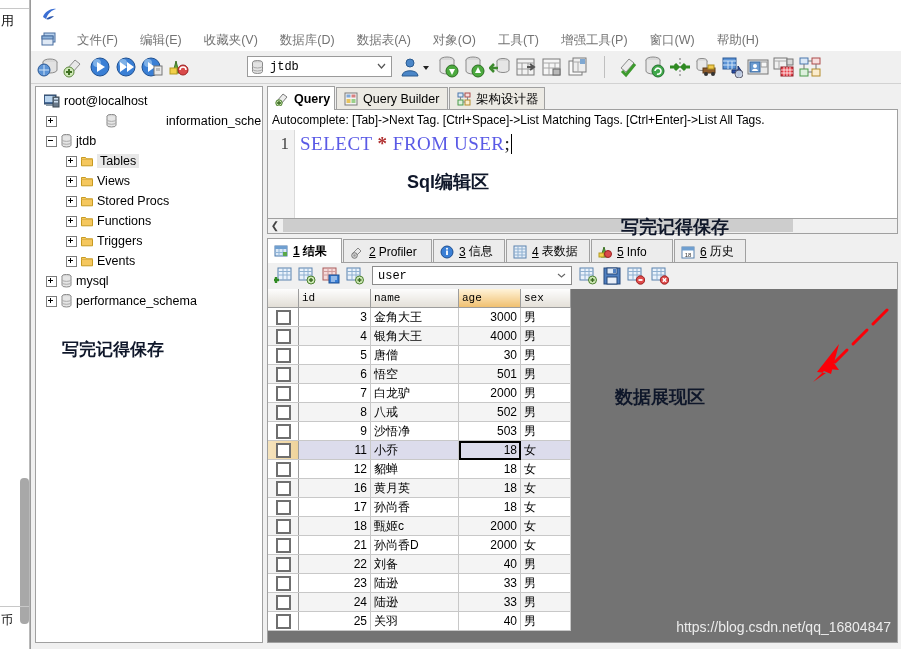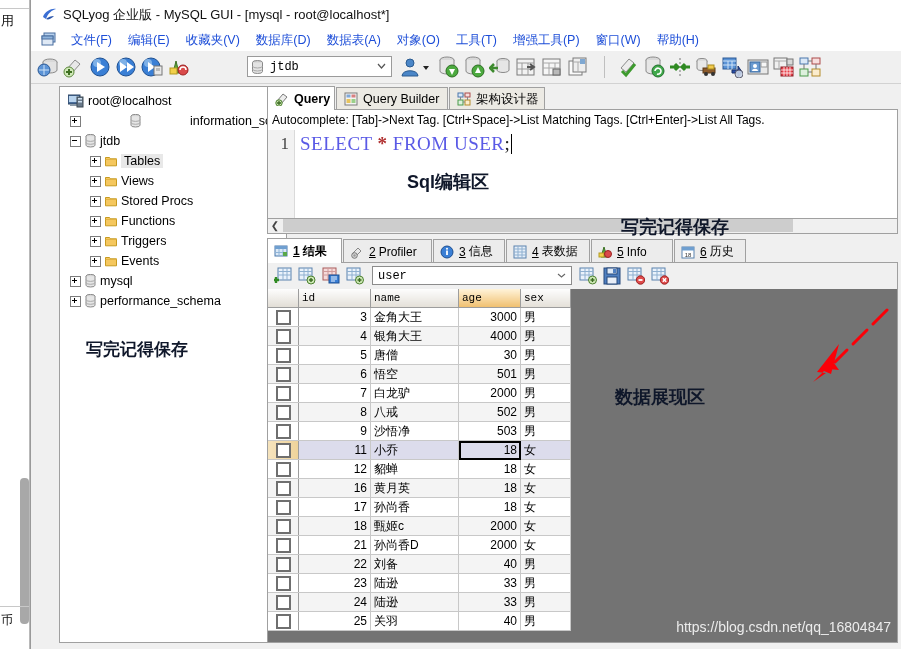--- a/index.html
+++ b/index.html
@@ -30,33 +30,33 @@
   }
   
   #titlebar{position:absolute;left:0;top:0;right:0;height:29px;background:#ffffff;}
   #title-icon{position:absolute;left:10px;top:6px;width:17px;height:17px;}
   #title-text{position:absolute;left:32px;top:6px;font-size:13px;color:#111;white-space:nowrap;}
 
   
   #menubar{position:absolute;left:0;top:29px;right:0;height:22px;background:#ffffff;}
   #menu-dockicon{position:absolute;left:10px;top:3px;width:16px;height:15px;}
   #menuitems{position:absolute;left:32px;top:2px;height:18px;display:flex;align-items:center;gap:0px;}
-  .menu-item{padding:1px 8px;font-size:12.5px;color:#1d4ed8;white-space:nowrap;cursor:default;}
+  .menu-item{padding:1px 8px;font-size:12.5px;color:#737373;white-space:nowrap;cursor:default;margin-left:6px;}
 
   
   #toolbar{position:absolute;left:0;top:51px;right:0;height:32px;background:#f0f0f0;border-bottom:1px solid #d2d2d2;}
   .tb-ico{position:absolute;top:5px;width:22px;height:22px;}
   #db-combo{position:absolute;left:216px;top:5px;width:145px;height:21px;background:#fff;border:1px solid #9a9a9a;box-sizing:border-box;}
   #db-combo .dbi{position:absolute;left:3px;top:3px;width:13px;height:14px;}
   #db-combo .dbtxt{position:absolute;left:22px;top:3px;font-family:"Liberation Mono","DejaVu Sans Mono",monospace;font-size:12px;color:#000;}
   #db-combo .dbarrow{position:absolute;right:5px;top:6px;width:9px;height:6px;}
   #tb-sep1{position:absolute;left:573px;top:5px;width:1px;height:22px;background:#bfbfbf;}
 
   
-  #tree-panel{position:absolute;left:4px;top:86px;width:228px;height:557px;background:#fff;border:1px solid #a0a0a0;box-sizing:border-box;overflow:hidden;margin-left:24px;}
+  #tree-panel{position:absolute;left:4px;top:86px;width:228px;height:557px;background:#fff;border:1px solid #a0a0a0;box-sizing:border-box;overflow:hidden;}
   .tnode{position:absolute;height:20px;display:flex;align-items:center;white-space:nowrap;font-size:12.5px;color:#000;}
   .tnode .lbl{margin-left:4px;}
   .tnode .lbl.sel{background:#e8e8e8;padding:0 3px;}
   .exp{width:9px;height:9px;border:1px solid #7d7d7d;background:#fff;position:relative;display:inline-block;flex:0 0 auto;}
   .exp:before{content:"";position:absolute;left:1px;top:3px;width:5px;height:1px;background:#000;}
   .exp.plus:after{content:"";position:absolute;left:3px;top:1px;width:1px;height:5px;background:#000;}
   .ico-srv{width:16px;height:14px;flex:0 0 auto;margin-left:2px;}
   .ico-db{width:11px;height:14px;flex:0 0 auto;margin-left:4px;}
   .ico-folder{width:12px;height:12px;flex:0 0 auto;margin-left:4px;}
 
@@ -146,21 +146,20 @@
   <div id="bg-sep"></div>
 </div>
 
 <div id="app">
 
   <div id="titlebar">
     <svg id="title-icon" viewBox="0 0 17 17">
       <path d="M2 11 C4 5, 11 2, 15 3 C11 4, 7 7, 5 13 Z" fill="#3b6fd4"></path>
       <path d="M5 13 C7 11, 10 10, 13 10 C10 13, 7 14, 5 13 Z" fill="#2a55aa"></path>
     </svg>
-    <div id="title-text">SQLyog 企业版 - MySQL GUI - [mysql - root@localhost*]</div>
   </div>
 
   <div id="menubar">
     <svg id="menu-dockicon" viewBox="0 0 16 15">
       <rect x="3" y="1" width="11" height="9" fill="#b9d2ee" stroke="#4a6fa0"></rect>
       <rect x="1" y="4" width="11" height="9" fill="#dfe9f5" stroke="#4a6fa0"></rect>
       <rect x="1" y="4" width="11" height="3" fill="#8fb4dc" stroke="#4a6fa0"></rect>
     </svg>
     <div id="menuitems">
       <div class="menu-item">文件(F)</div>

